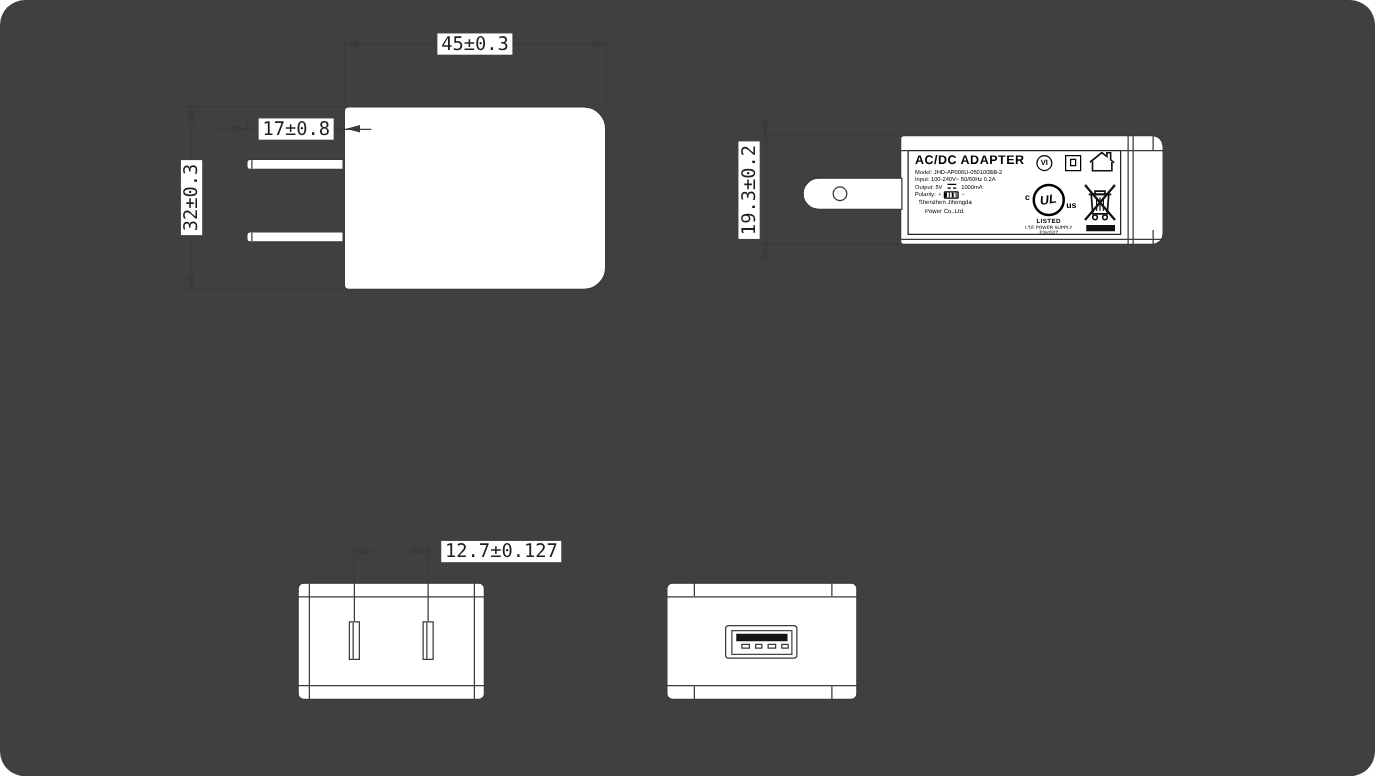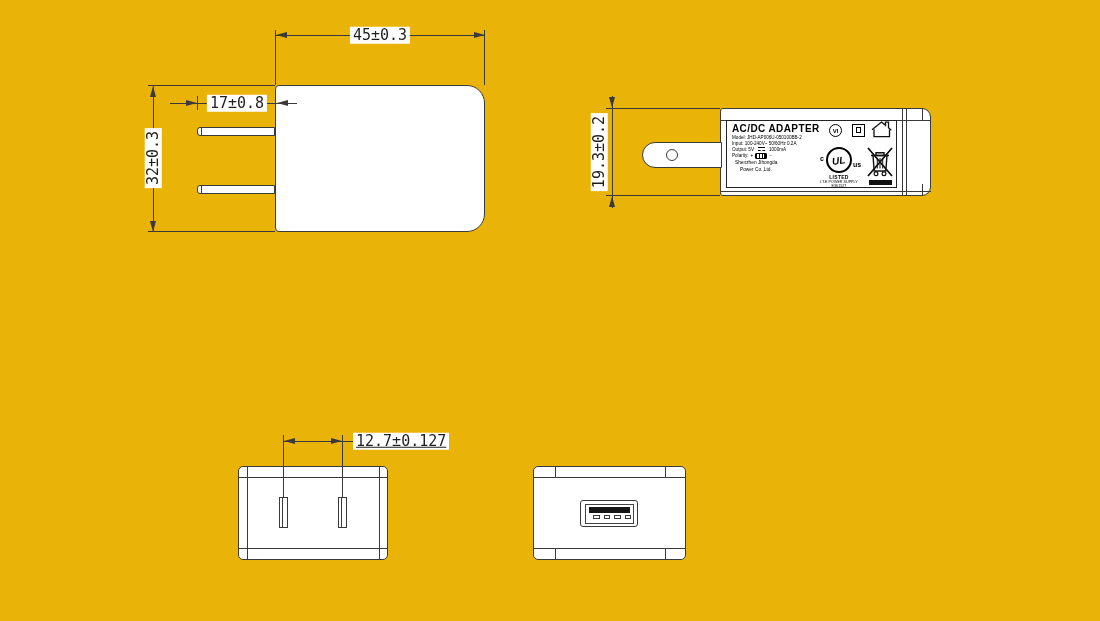--- a/index.html
+++ b/index.html
@@ -1,23 +1,23 @@
 <!DOCTYPE html>
 <html><head>
 <meta charset="utf-8">
 <style>
   html,body { margin:0; padding:0; background:#ffffff; }
-  #canvas { position:relative; width:1100px; height:621px; background:#eab308; overflow:hidden;
-            font-family:"Liberation Sans", sans-serif; }
+  #canvas { position:relative; width:1100px; height:621px; background:#404040; overflow:hidden;
+            font-family:"Liberation Sans", sans-serif;border-radius:20px; }
   .ln  { position:absolute; background:#3a3a3a; }
   .box { position:absolute; border:1.5px solid #3a3a3a; background:#fff; box-sizing:border-box; }
   .dim { position:absolute; font-family:"DejaVu Sans Mono", monospace; font-size:15px; color:#1f1f1f;
          background:#fff; padding:0 3px; white-space:nowrap; transform:translate(-50%,-50%); line-height:1.1; }
   .dim.rot { transform:translate(-50%,-50%) rotate(-90deg); }
-  .dim.anchor-left { transform:translate(0,-50%);text-decoration:underline; }
+  .dim.anchor-left { transform:translate(0,-50%); }
   .ar { position:absolute; width:0; height:0; }
   .ar.r { border-top:3.4px solid transparent; border-bottom:3.4px solid transparent; border-left:11px solid #3a3a3a; }
   .ar.l { border-top:3.4px solid transparent; border-bottom:3.4px solid transparent; border-right:11px solid #3a3a3a; }
   .ar.u { border-left:3.4px solid transparent; border-right:3.4px solid transparent; border-bottom:11px solid #3a3a3a; }
   .ar.d { border-left:3.4px solid transparent; border-right:3.4px solid transparent; border-top:11px solid #3a3a3a; }
 
   
   .label-box { position:absolute; left:726px; top:120px; width:171px; height:68px; box-sizing:border-box;
                border:1.2px solid #222; background:#fff; color:#000; overflow:hidden; }
   .label-box .t  { position:absolute; white-space:nowrap; }

